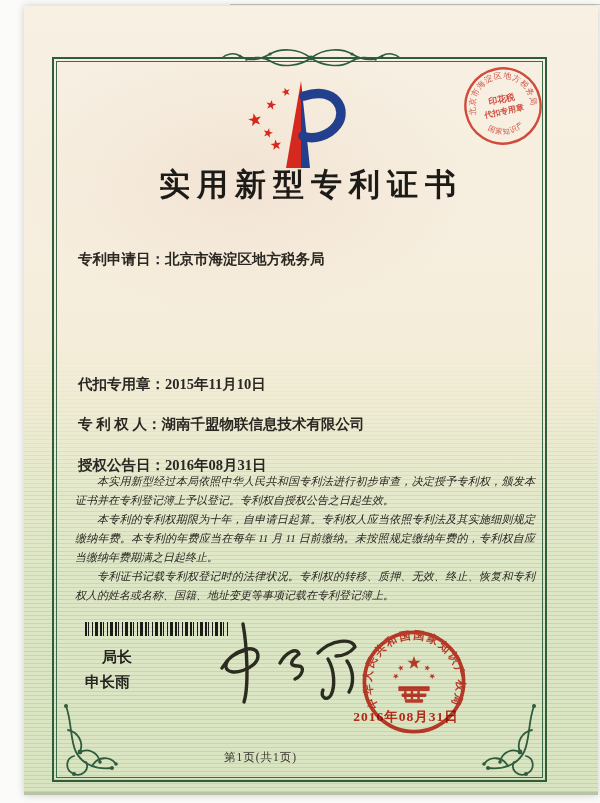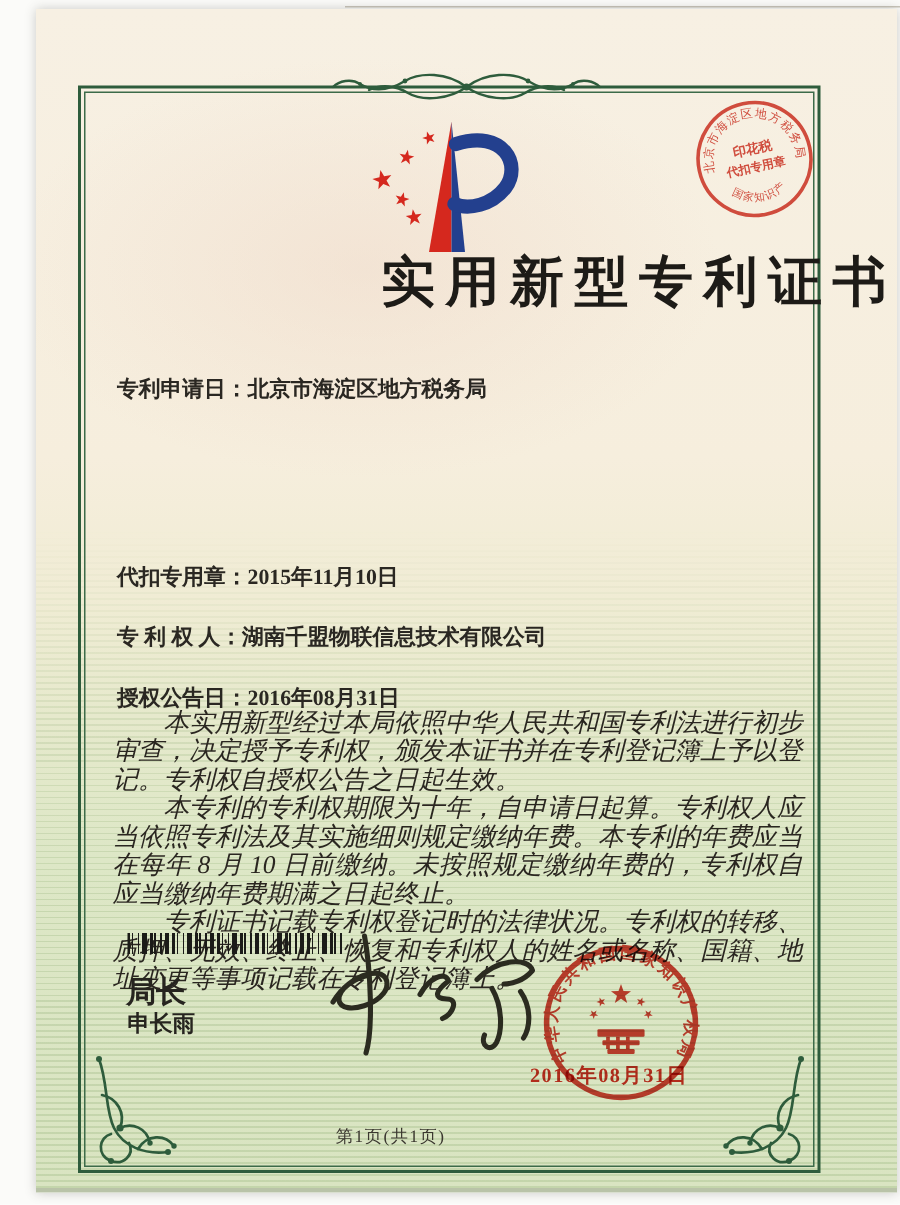--- a/index.html
+++ b/index.html
@@ -34,43 +34,43 @@
   .cert-number{
     position:absolute;left:51px;top:84px;
     font-size:15px;font-weight:700;letter-spacing:3px;color:#33302a;
   }
   .logo{position:absolute;left:216px;top:72px;width:124px;height:98px;}
   .tax-seal{
     position:absolute;left:431px;top:52px;width:96px;height:96px;
     transform:rotate(-12deg);opacity:.85;mix-blend-mode:multiply;
   }
   .title{
-    position:absolute;left:0;top:158px;width:574px;text-align:right;
-    font-size:36px;font-weight:700;letter-spacing:7px;color:#1d1b17;
+    position:absolute;left:0;top:158px;width:574px;text-align:center;
+    font-size:31px;font-weight:700;letter-spacing:7px;color:#1d1b17;
   }
   .field-row{
     position:absolute;left:54px;width:452px;
     font-size:14.5px;font-weight:600;color:#2a2722;white-space:nowrap;
   }
   .field-label{font-weight:700;}
   .body-text{
     position:absolute;left:51px;top:466px;width:460px;
-    font-size:17px;line-height:19px;text-align:justify;color:#2a2620;
+    font-size:11px;line-height:19px;text-align:justify;color:#2a2620;
     font-style:italic;
   }
   .body-text p{margin:0;text-indent:2em;}
   .barcode{
     position:absolute;left:61px;top:616px;width:143px;height:14px;
     background:repeating-linear-gradient(90deg,
       #1b1b18 0 2px,transparent 2px 3px,
       #1b1b18 3px 4px,transparent 4px 7px,
       #1b1b18 7px 8px,transparent 8px 10px,
       #1b1b18 10px 13px,transparent 13px 15px);
   }
-  .sig-role{position:absolute;left:60px;top:642px;font-size:20px;font-weight:700;font-family:Liberation Serif, serif;}
+  .sig-role{position:absolute;left:78px;top:642px;font-size:15px;font-weight:700;font-family:Liberation Serif, serif;}
   .sig-name{position:absolute;left:61px;top:667px;font-size:15px;font-weight:700;font-family:"Liberation Sans","DejaVu Sans",sans-serif;text-align:center;}
   .signature{position:absolute;left:176px;top:612px;width:180px;height:92px;}
   .big-seal{
     position:absolute;left:328px;top:614px;width:124px;height:124px;
     opacity:.92;mix-blend-mode:multiply;
   }
   .seal-date{
     position:absolute;left:306px;top:702px;width:152px;text-align:center;
     color:#d03224;font-size:13.5px;font-weight:700;letter-spacing:1px;
     mix-blend-mode:multiply;
@@ -153,21 +153,21 @@
   </div>
   <div class="field-row" style="top:409px">
     <span class="field-label">专 利 权 人：</span><span>湖南千盟物联信息技术有限公司</span>
   </div>
   <div class="field-row" style="top:450px">
     <span class="field-label">授权公告日：</span><span>2016年08月31日</span>
   </div>
 
   <div class="body-text">
     <p>本实用新型经过本局依照中华人民共和国专利法进行初步审查，决定授予专利权，颁发本证书并在专利登记簿上予以登记。专利权自授权公告之日起生效。</p>
-    <p>本专利的专利权期限为十年，自申请日起算。专利权人应当依照专利法及其实施细则规定缴纳年费。本专利的年费应当在每年 8 月 10 日前缴纳。未按照规定缴纳年费的，专利权自应当缴纳年费期满之日起终止。</p>
+    <p>本专利的专利权期限为十年，自申请日起算。专利权人应当依照专利法及其实施细则规定缴纳年费。本专利的年费应当在每年 11 月 11 日前缴纳。未按照规定缴纳年费的，专利权自应当缴纳年费期满之日起终止。</p>
     <p>专利证书记载专利权登记时的法律状况。专利权的转移、质押、无效、终止、恢复和专利权人的姓名或名称、国籍、地址变更等事项记载在专利登记簿上。</p>
   </div>
 
   <div class="barcode"></div>
 
   <div class="sig-role">局长</div>
   <div class="sig-name">申长雨</div>
 
   <svg class="signature" viewBox="0 0 180 92">
     <g fill="none" stroke="#2b2b20" stroke-width="3.4" stroke-linecap="round" stroke-linejoin="round">

